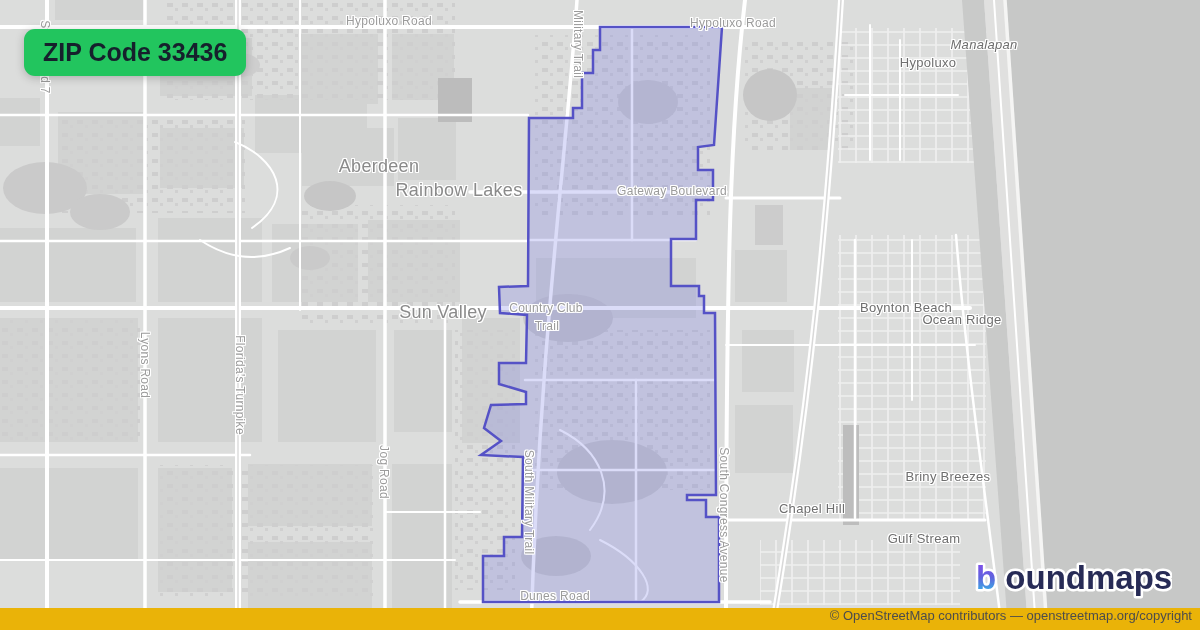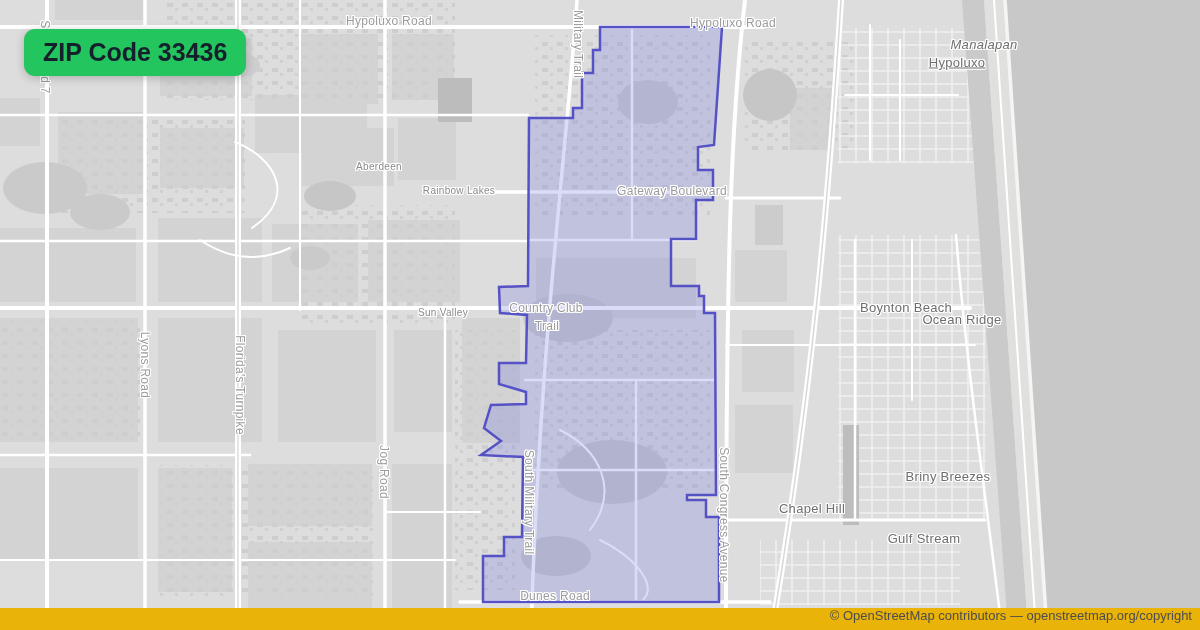--- a/index.html
+++ b/index.html
@@ -6,21 +6,21 @@
   #stage{position:relative;width:1200px;height:630px;overflow:hidden;
          font-family:"Liberation Sans",sans-serif;background:#dcdddc;}
   #map-svg{position:absolute;left:0;top:0;z-index:1;}
   
   .lbl{position:absolute;transform:translate(-50%,-50%);white-space:nowrap;z-index:5;
        letter-spacing:.3px;
        text-shadow:1px 0 0 #fff,-1px 0 0 #fff,0 1px 0 #fff,0 -1px 0 #fff,
                    1px 1px 0 #fff,-1px -1px 0 #fff,1px -1px 0 #fff,-1px 1px 0 #fff;}
   .lbl.rot{transform:translate(-50%,-50%) rotate(90deg);}
   .road{color:#9b9b9b;font-size:12px;}
-  .area{color:#8a8a8a;font-size:10px;}
+  .area{color:#8a8a8a;font-size:18px;}
   .city{color:#6e6e6e;font-size:13px;}
   
   #zip-badge{position:absolute;left:24px;top:29px;z-index:10;background:#22c55e;
        border-radius:11px;padding:9px 19px;box-shadow:0 2px 10px rgba(0,0,0,.22);
        font-size:25px;font-weight:bold;color:#16202c;}
   
   #attribution-bar{position:absolute;left:0;bottom:0;width:100%;height:22px;z-index:20;
        background:#eab308;display:flex;align-items:flex-start;justify-content:flex-end;}
   #attribution-bar span{font-size:13px;color:#4c4c4c;padding-right:8px;}
   
@@ -170,30 +170,45 @@
       <div class="lbl road rot" style="left: 240px; top: 385px;">Florida's Turnpike</div>
       <div class="lbl road rot" style="left: 384px; top: 472px;">Jog Road</div>
       <div class="lbl road rot" style="left: 529px; top: 502px;">South Military Trail</div>
       <div class="lbl road rot" style="left: 724px; top: 515px;">South Congress Avenue</div>
       <div class="lbl road" style="left: 555px; top: 596px;">Dunes Road</div>
       <div class="lbl road rot" style="left: 45px; top: 57px;">State Road 7</div>
       <div class="lbl area" style="left: 379px; top: 166px;">Aberdeen</div>
       <div class="lbl area" style="left: 459px; top: 190px;">Rainbow Lakes</div>
       <div class="lbl area" style="left: 443px; top: 312px;">Sun Valley</div>
       <div class="lbl city" style="left: 984px; top: 44px; font-style: italic;">Manalapan</div>
-      <div class="lbl city" style="left: 957px; top: 62px; text-decoration: underline;">Hypoluxo</div>
+      <div class="lbl city" style="left: 928px; top: 62px;">Hypoluxo</div>
       <div class="lbl city" style="left: 906px; top: 307px;">Boynton Beach</div>
       <div class="lbl city" style="left: 962px; top: 319px;">Ocean Ridge</div>
       <div class="lbl city" style="left: 948px; top: 440px; margin-top: 36px;">Briny Breezes</div>
       <div class="lbl city" style="left: 812px; top: 508px;">Chapel Hill</div>
       <div class="lbl city" style="left: 924px; top: 538px;">Gulf Stream</div>
     </div>
 
   <div id="zip-badge">
     <span>ZIP Code 33436</span>
   </div>
 
+  <div id="logo">
+    <svg width="200" height="44" viewBox="0 0 200 44">
+      <defs>
+        <linearGradient id="bgrad" x1="0" y1="0" x2="0" y2="1">
+          <stop offset="0" stop-color="#8b47ee"></stop>
+            <stop offset="0.5" stop-color="#5f63dd"></stop>
+            <stop offset="1" stop-color="#2cc7e9"></stop>
+        </linearGradient>
+      </defs>
+      <text x="4" y="33" font-family="Liberation Sans, sans-serif" font-weight="bold" font-size="33" paint-order="stroke" stroke="#ffffff" stroke-width="5" stroke-linejoin="round">
+        <tspan id="logo-b" fill="url(#bgrad)">b</tspan>
+        <tspan id="logo-rest" fill="#272b56">oundmaps</tspan>
+      </text>
+    </svg>
+  </div>
 
   <div id="attribution-bar">
     <span>© OpenStreetMap contributors — openstreetmap.org/copyright</span>
   </div>
 
 </div>
 
 </body></html>

